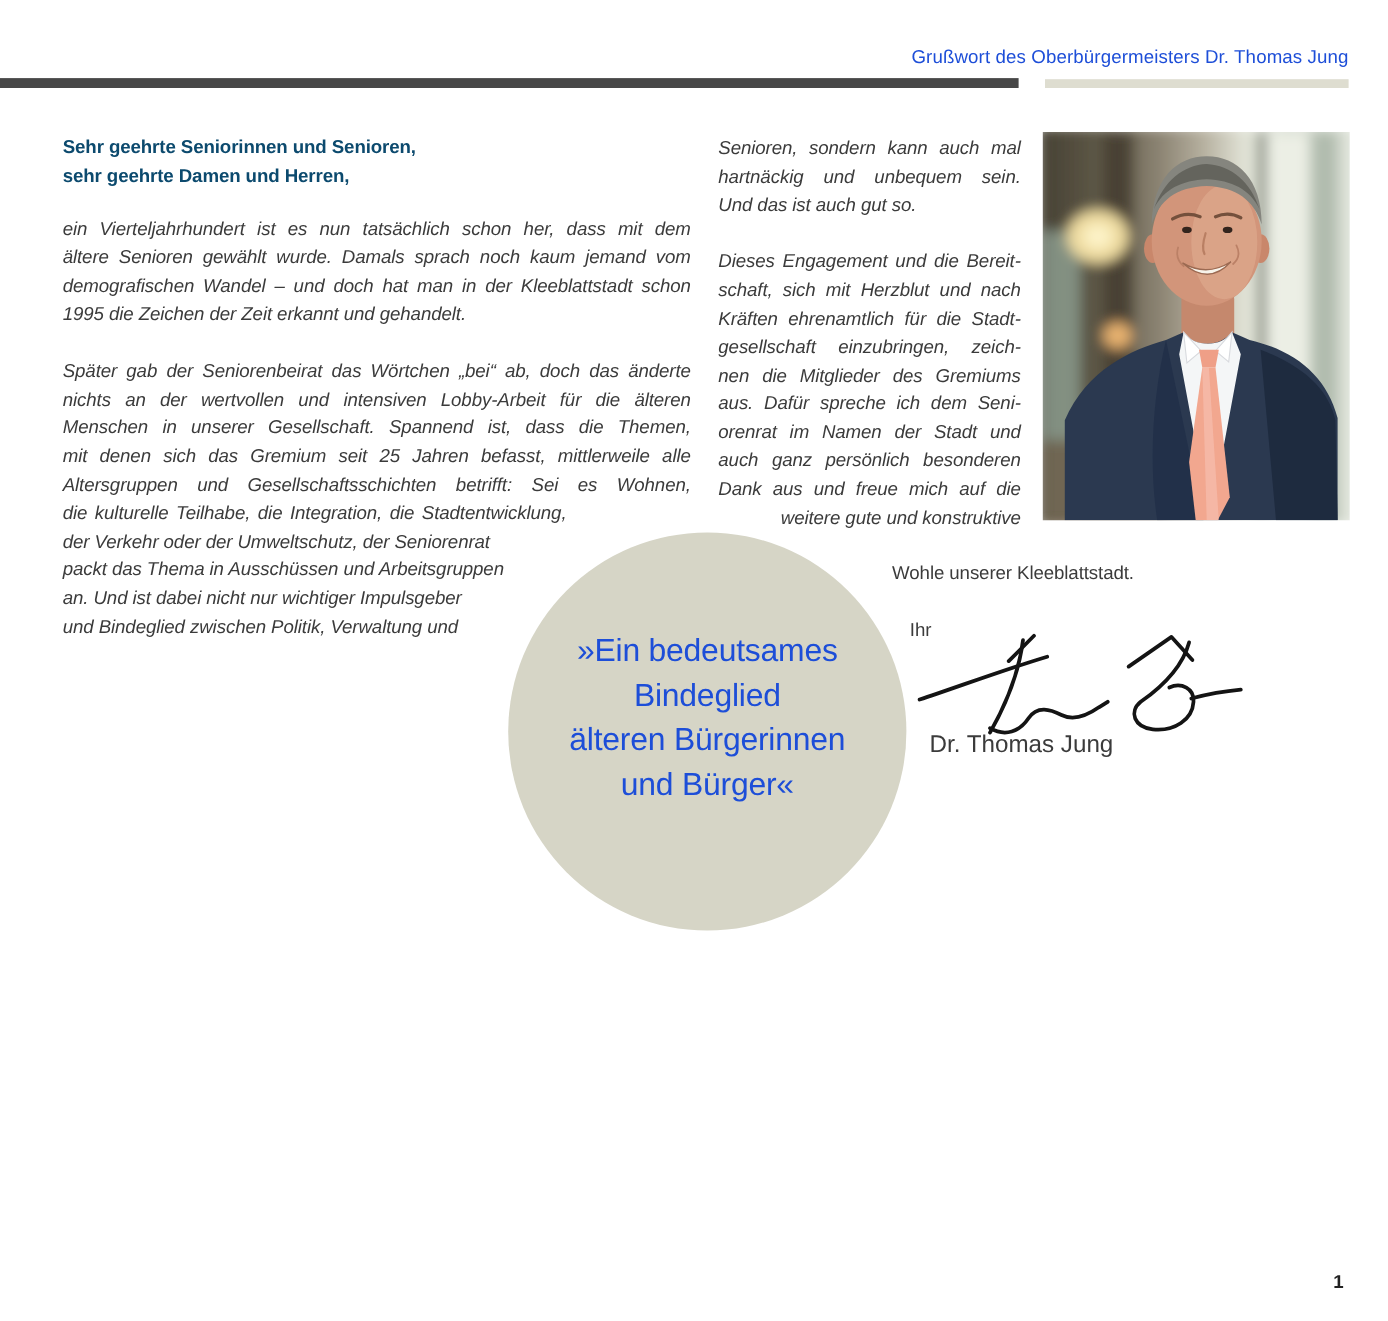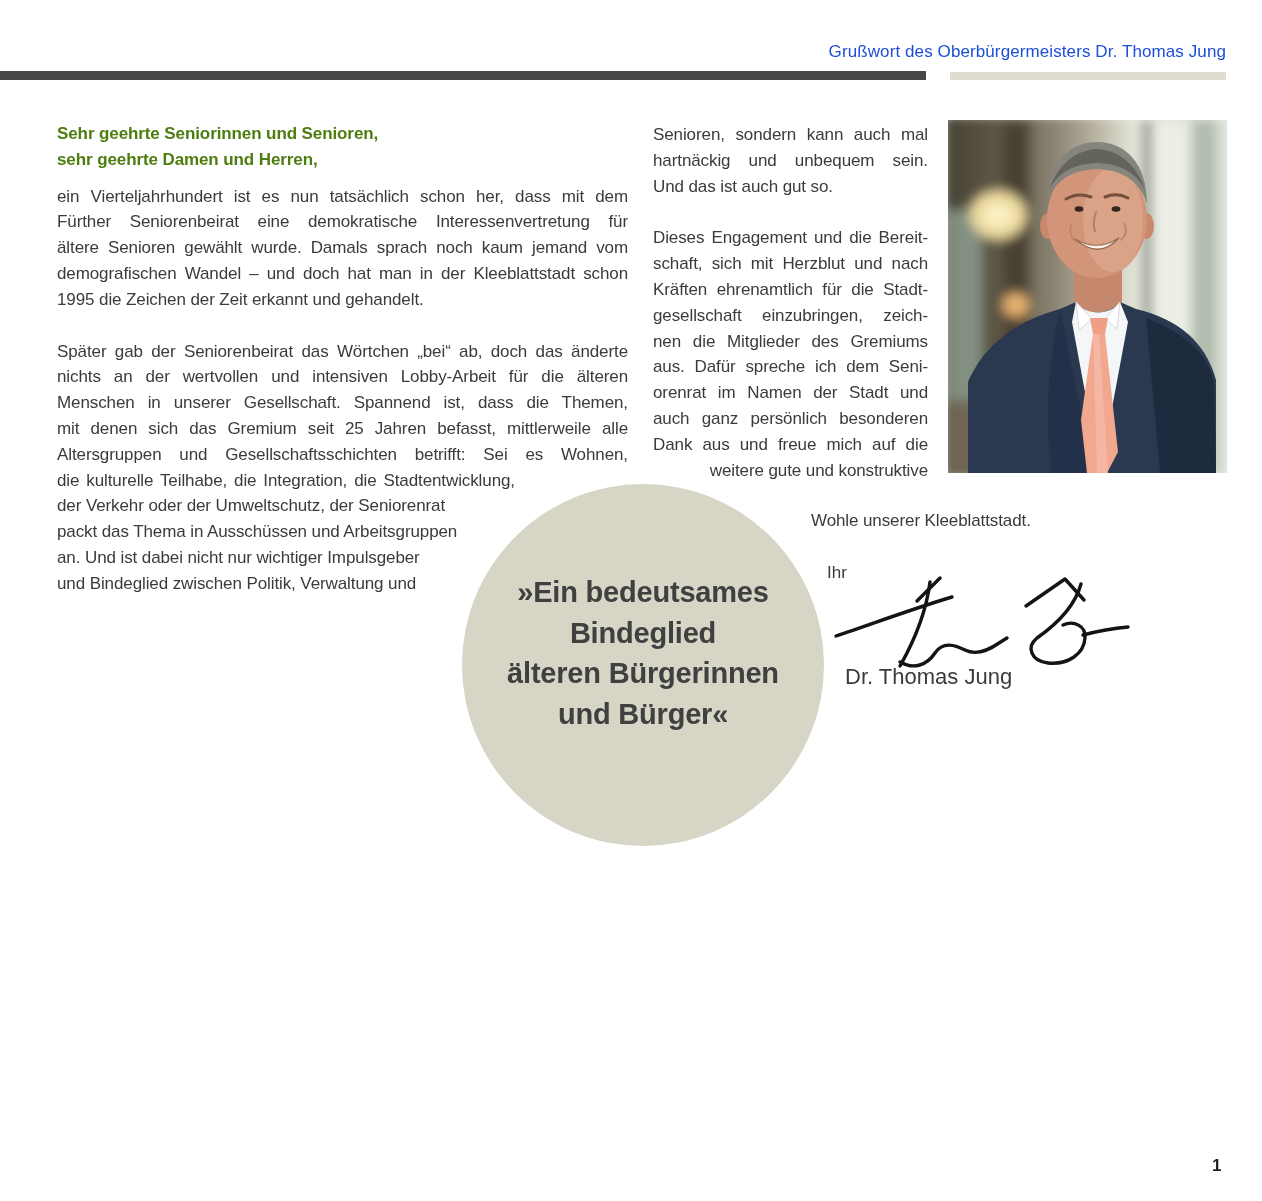--- a/index.html
+++ b/index.html
@@ -11,60 +11,59 @@
   
   .header-title{
     position:absolute;top:42px;left:500px;width:726px;text-align:right;
     font-size:17px;color:#1d4ed8;letter-spacing:0.1px;
   }
   .rule-dark{position:absolute;top:71px;left:0;width:926px;height:9px;background:#474747;}
   .rule-beige{position:absolute;top:72px;left:950px;width:276px;height:8px;background:#deddd0;}
   
   .col-left{position:absolute;left:57px;top:121px;width:571px;font-size:17px;line-height:25.8px;letter-spacing:-0.1px;}
   .col-right{position:absolute;left:653px;top:122px;width:275px;font-size:17px;line-height:25.8px;letter-spacing:-0.1px;}
-  .greeting{font-weight:bold;color:#4d7c0f;margin-bottom:11px;}
-  .para{margin:0 0 26px 0;}
+  .greeting{font-weight:bold;color:#0c4a6e;margin-bottom:23px;}
+  .para{margin:0 0 26px 0;font-style:italic;}
   .ln{text-align:justify;text-align-last:justify;white-space:nowrap;}
   .ln.end{text-align-last:left;}
   .ln.r{text-align:left;text-align-last:right;}
   .w6{width:458px;} .w7{width:375px;} .w8{width:360px;} .w9{width:353px;} .w10{width:328px;}
   .kleeblatt-line{position:absolute;left:811px;top:511px;font-size:17px;letter-spacing:-0.1px;white-space:nowrap;}
   .ihr{position:absolute;left:827px;top:563px;font-size:17px;}
   .signed-name{position:absolute;left:845px;top:664px;font-size:22px;text-align:right;}
   .signature{position:absolute;left:830px;top:572px;}
   
   .photo{position:absolute;left:948px;top:120px;width:279px;height:353px;}
   
   .quote-circle{
     position:absolute;left:462px;top:484px;width:362px;height:362px;border-radius:50%;
     background:#d6d5c6;
   }
   .quote-text{
     position:absolute;left:0;top:88px;width:362px;text-align:center;
-    font-size:29px;line-height:40.5px;font-weight:bold;color:#404040;letter-spacing:-0.2px;
+    font-size:29px;line-height:40.5px;font-weight:normal;color:#1d4ed8;letter-spacing:-0.2px;
   }
   .page-num{position:absolute;left:1212px;top:1156px;font-size:17px;font-weight:bold;color:#222;}
 </style>
 </head>
 <body>
 
 <div class="page">
 
   <div class="header-title">Grußwort des Oberbürgermeisters Dr. Thomas Jung</div>
   <div class="rule-dark"></div>
   <div class="rule-beige"></div>
 
   <div class="col-left">
     <div class="greeting">
       <div>Sehr geehrte Seniorinnen und Senioren,</div>
       <div>sehr geehrte Damen und Herren,</div>
     </div>
     <div class="para">
       <div class="ln">ein Vierteljahrhundert ist es nun tatsächlich schon her, dass mit dem</div>
-      <div class="ln">Fürther Seniorenbeirat eine demokratische Interessenvertretung für</div>
       <div class="ln">ältere Senioren gewählt wurde. Damals sprach noch kaum jemand vom</div>
       <div class="ln">demografischen Wandel – und doch hat man in der Kleeblattstadt schon</div>
       <div class="ln end">1995 die Zeichen der Zeit erkannt und gehandelt.</div>
     </div>
     <div class="para">
       <div class="ln">Später gab der Seniorenbeirat das Wörtchen „bei“ ab, doch das änderte</div>
       <div class="ln">nichts an der wertvollen und intensiven Lobby-Arbeit für die älteren</div>
       <div class="ln">Menschen in unserer Gesellschaft. Spannend ist, dass die Themen,</div>
       <div class="ln">mit denen sich das Gremium seit 25 Jahren befasst, mittlerweile alle</div>
       <div class="ln">Altersgruppen und Gesellschaftsschichten betrifft: Sei es Wohnen,</div>

